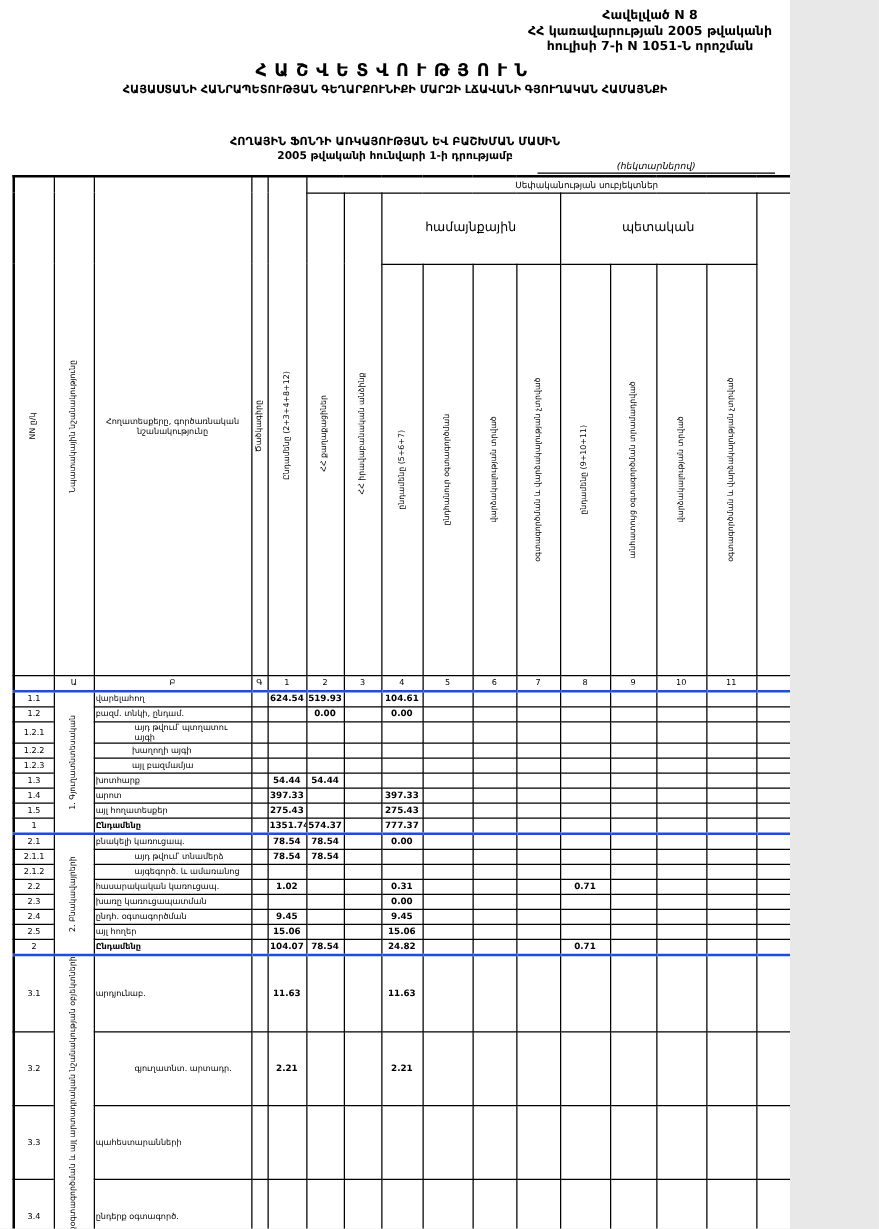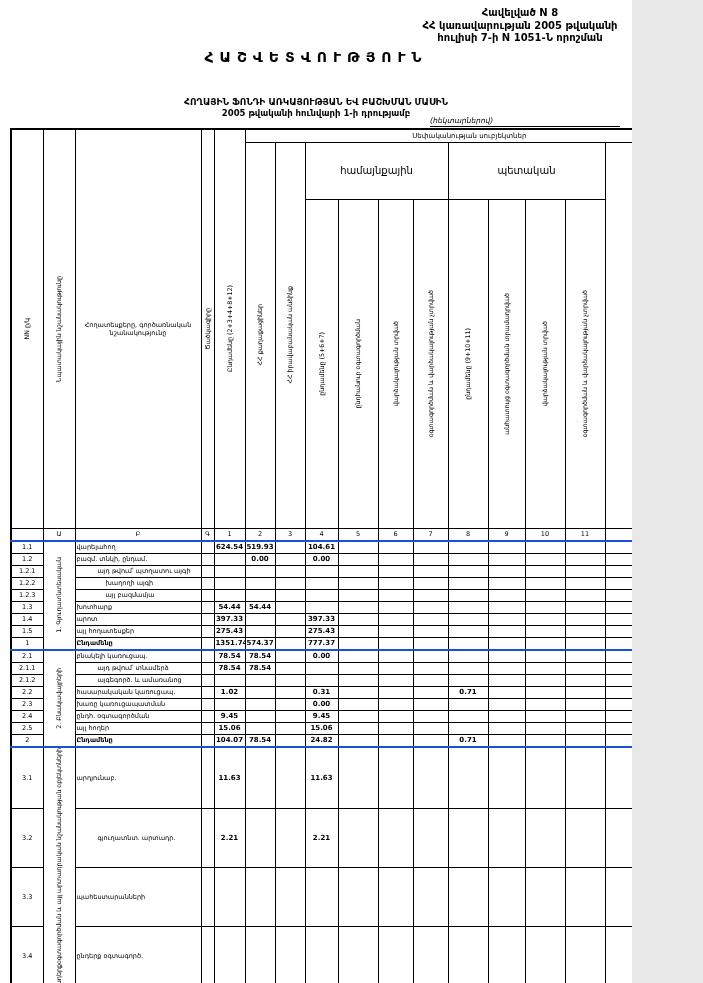--- a/index.html
+++ b/index.html
@@ -7,56 +7,57 @@
     position:relative;width:632px;height:983px;background:#ffffff;
     font-family:"DejaVu Sans",sans-serif;color:#000;overflow:hidden;
   }
   .top-block{padding-top:7px;}
   .appendix{width:330px;margin-left:355px;text-align:center;font-weight:bold;font-size:10px;line-height:1.25;}
   .report-title{text-align:center;font-weight:bold;font-size:14px;letter-spacing:6px;margin-top:4px;}
   .subtitle{text-align:center;font-weight:bold;font-size:9px;margin-top:2px;}
   .subtitle2{text-align:center;font-weight:bold;font-size:9px;margin-top:32px;}
   .date-line{text-align:center;font-weight:bold;font-size:8.5px;margin-top:1px;}
   .units-row{display:flex;justify-content:flex-end;padding-right:12px;margin-top:-2px;}
-  .units-note{font-style:italic;font-size:7.5px;border-bottom:1.5px solid #000;width:190px;padding-bottom:1px;}
+  .units-note{font-style:italic;font-size:7.5px;border-bottom:1.5px solid #000;width:190px;text-align:center;padding-bottom:1px;}
 
   table.land{border-collapse:collapse;table-layout:fixed;width:683px;margin:1px 10px 0 10px;border:2px solid #000;}
   table.land th, table.land td{border:1px solid #000;padding:0 1px;overflow:hidden;}
   table.land th{font-weight:normal;vertical-align:middle;text-align:center;}
   .hband{font-size:7px;height:12px;}
   .hgroup{font-size:10px;height:12px;}
   .hvert-row th{height:74px;}
   .vert{writing-mode:vertical-rl;transform:rotate(180deg);margin:0 auto;font-size:6.3px;line-height:1.2;max-height:100%;white-space:normal;}
   .vert-sm{font-size:5.6px;}
   .idx-row td{font-size:6.5px;height:11px;text-align:center;}
   .hname{font-size:6.5px;margin-top:32px;}
 
   td.c-no{font-size:6.5px;text-align:center;height:11px;}
   td.c-cat{vertical-align:middle;text-align:center;}
   td.c-name{font-size:6.5px;text-align:left;padding-left:3px;}
-  td.c-name.ind1{padding-left:22px;}
+  td.c-name.ind1{padding-left:32px;}
   td.c-name.ind2{padding-left:30px;}
   td.c-code{}
   td.c-val{font-size:7px;font-weight:bold;text-align:center;}
   tr.sec-top td{border-top:2px solid #1d4ed8;}
   tr.total-row td.c-name{font-weight:bold;}
   td.b2l{border-left:2px solid #000;}
 </style>
 </head>
 <body>
 
 <div class="page">
 
   <div class="top-block">
     <div class="appendix">
       <div>Հավելված N 8</div>
       <div>ՀՀ կառավարության 2005 թվականի</div>
       <div>հուլիսի 7-ի N 1051-Ն որոշման</div>
     </div>
     <div class="report-title">ՀԱՇՎԵՏՎՈՒԹՅՈՒՆ</div>
+    <div class="subtitle">ՀԱՅԱՍՏԱՆԻ ՀԱՆՐԱՊԵՏՈՒԹՅԱՆ ԳԵՂԱՐՔՈՒՆԻՔԻ ՄԱՐԶԻ ԼՃԱՎԱՆԻ ԳՅՈՒՂԱԿԱՆ ՀԱՄԱՅՆՔԻ</div>
     <div class="subtitle2">ՀՈՂԱՅԻՆ ՖՈՆԴԻ ԱՌԿԱՅՈՒԹՅԱՆ ԵՎ ԲԱՇԽՄԱՆ ՄԱՍԻՆ</div>
     <div class="date-line">2005 թվականի հունվարի 1-ի դրությամբ</div>
     <div class="units-row">
       <div class="units-note">(հեկտարներով)</div>
     </div>
   </div>
 
   <table class="land">
     <colgroup>
       <col style="width:32px">

